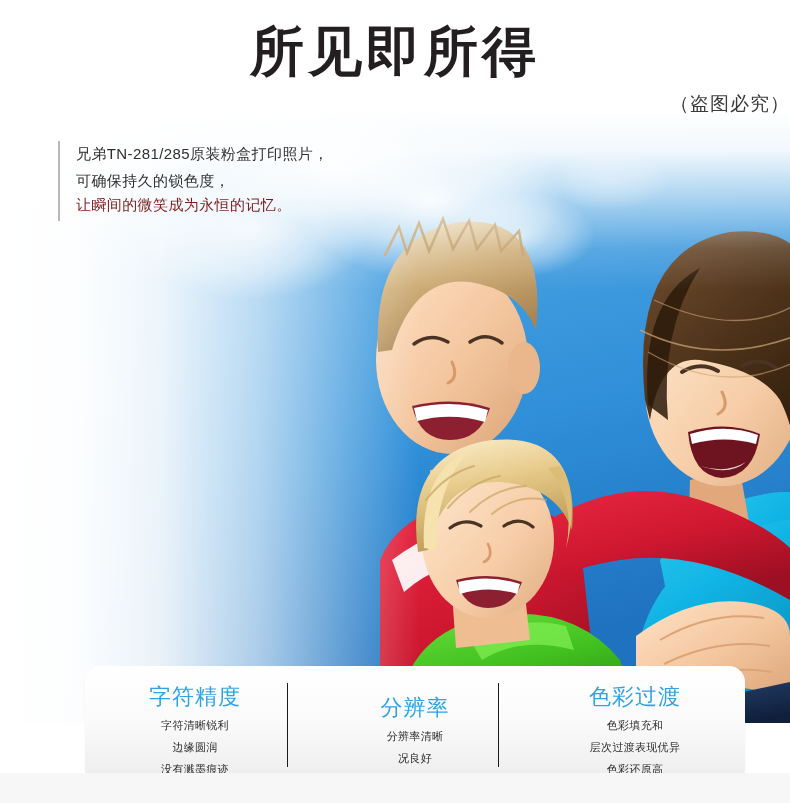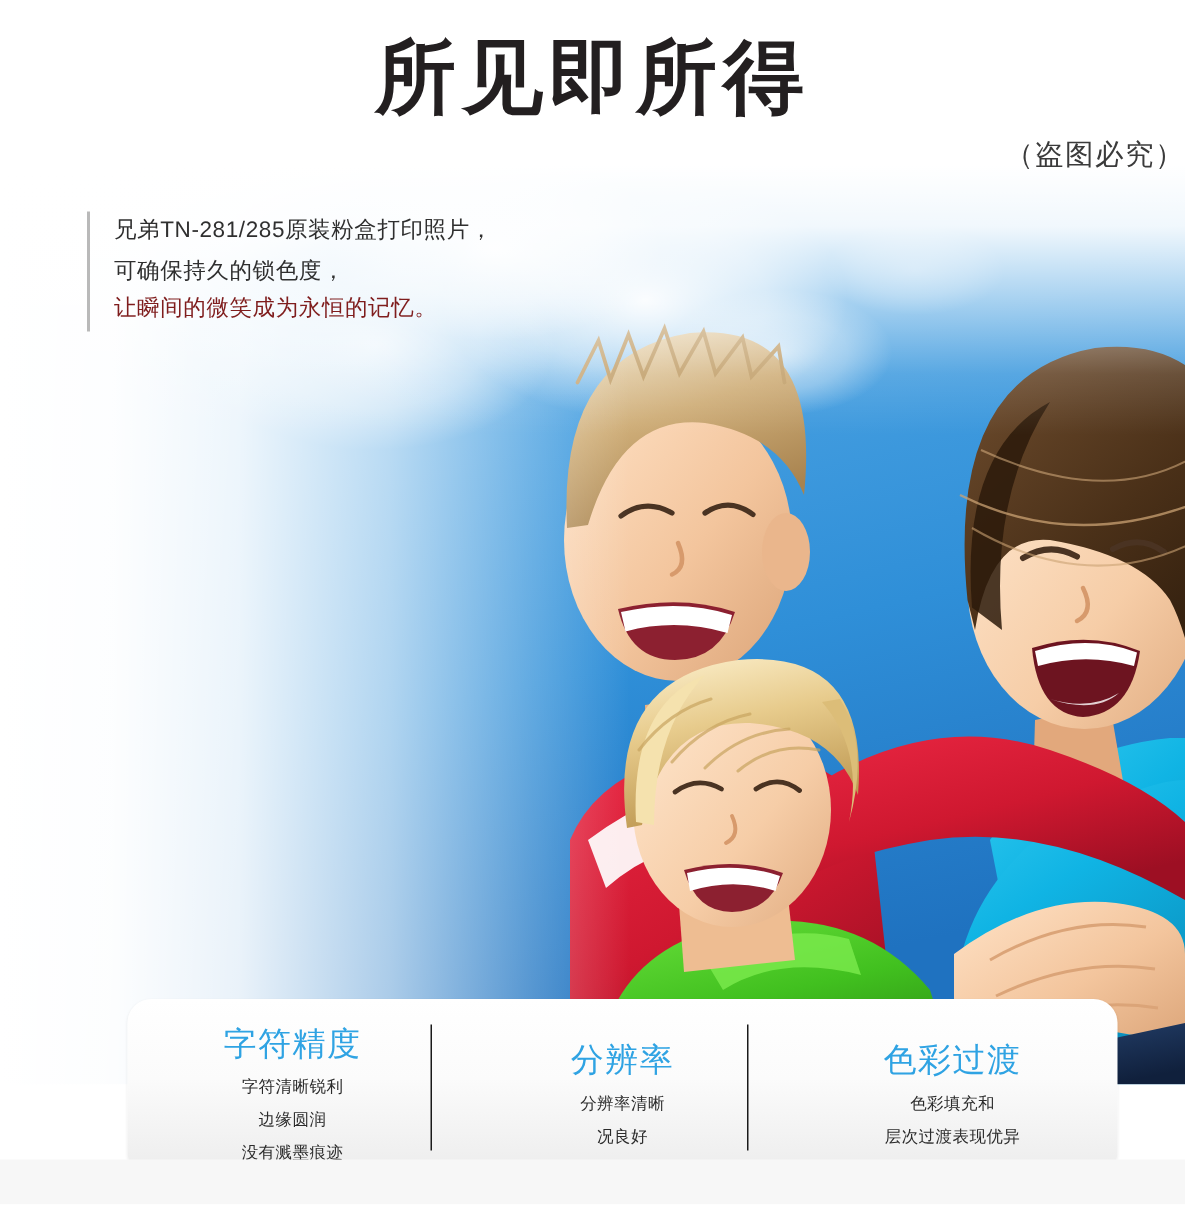--- a/index.html
+++ b/index.html
@@ -1955,20 +1955,21 @@
       <div class="col-body">
         <div>分辨率清晰</div>
         <div>况良好</div>
       </div>
     </div>
     <div class="col">
       <div class="col-head">色彩过渡</div>
       <div class="col-body">
         <div>色彩填充和</div>
         <div>层次过渡表现优异</div>
+        <div>色彩还原高</div>
       </div>
     </div>
     <div class="divider d1"></div>
     <div class="divider d2"></div>
   </div>
 
   <div class="bottom-strip"></div>
 </div>
 
 </body></html>

